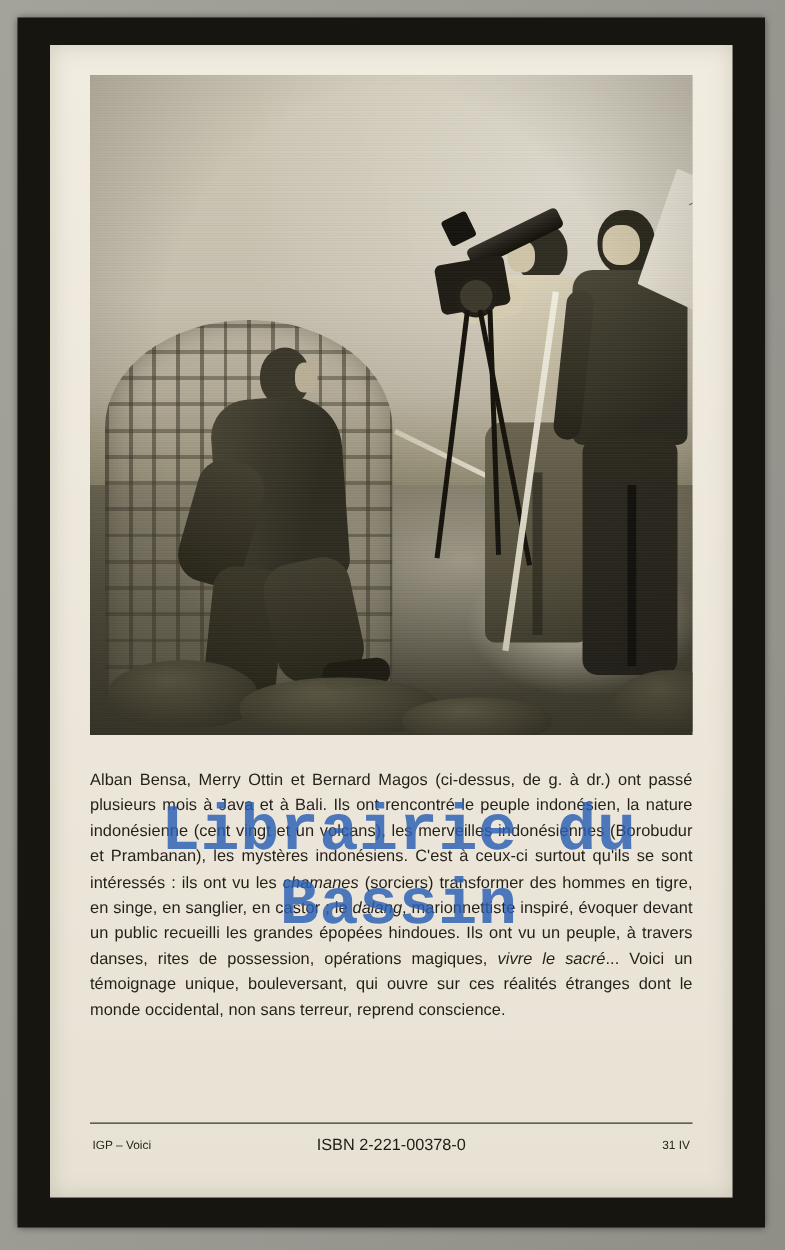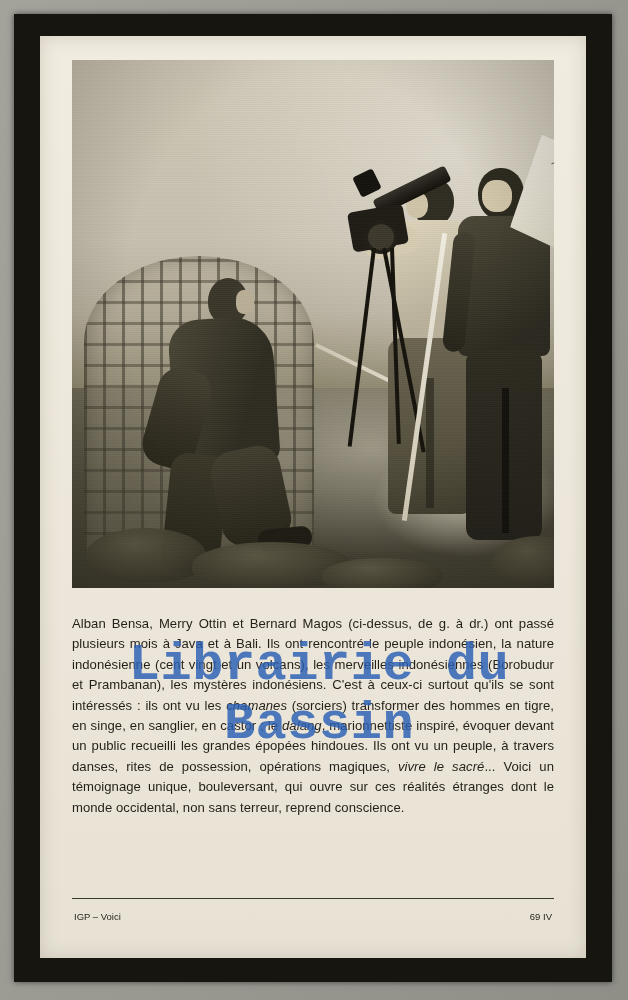--- a/index.html
+++ b/index.html
@@ -489,19 +489,20 @@
 
       <div class="blurb">
         <p>Alban Bensa, Merry Ottin et Bernard Magos (ci-dessus, de g. à dr.) ont passé plusieurs mois à Java et à Bali. Ils ont rencontré le peuple indonésien, la nature indonésienne (cent vingt et un volcans), les merveilles indonésiennes (Borobudur et Prambanan), les mystères indonésiens. C'est à ceux-ci surtout qu'ils se sont intéressés : ils ont vu les <i>chamanes</i> (sorciers) transformer des hommes en tigre, en singe, en sanglier, en castor ; le <i>dalang</i>, marionnettiste inspiré, évoquer devant un public recueilli les grandes épopées hindoues. Ils ont vu un peuple, à travers danses, rites de possession, opérations magiques, <i>vivre le sacré</i>... Voici un témoignage unique, bouleversant, qui ouvre sur ces réalités étranges dont le monde occidental, non sans terreur, reprend conscience.</p>
       </div>
 
       <div class="watermark">Librairie du Bassin</div>
 
       <div class="rule"></div>
       <div class="imprint">
         <span class="left">IGP – Voici</span>
-        <span class="right">69 IV</span>
+        <span class="center">ISBN 2-221-00378-0</span>
+        <span class="right">31 IV</span>
       </div>
 
       <div class="page-edge"></div>
     </div>
   </div>
 </div>
 
 </body></html>

